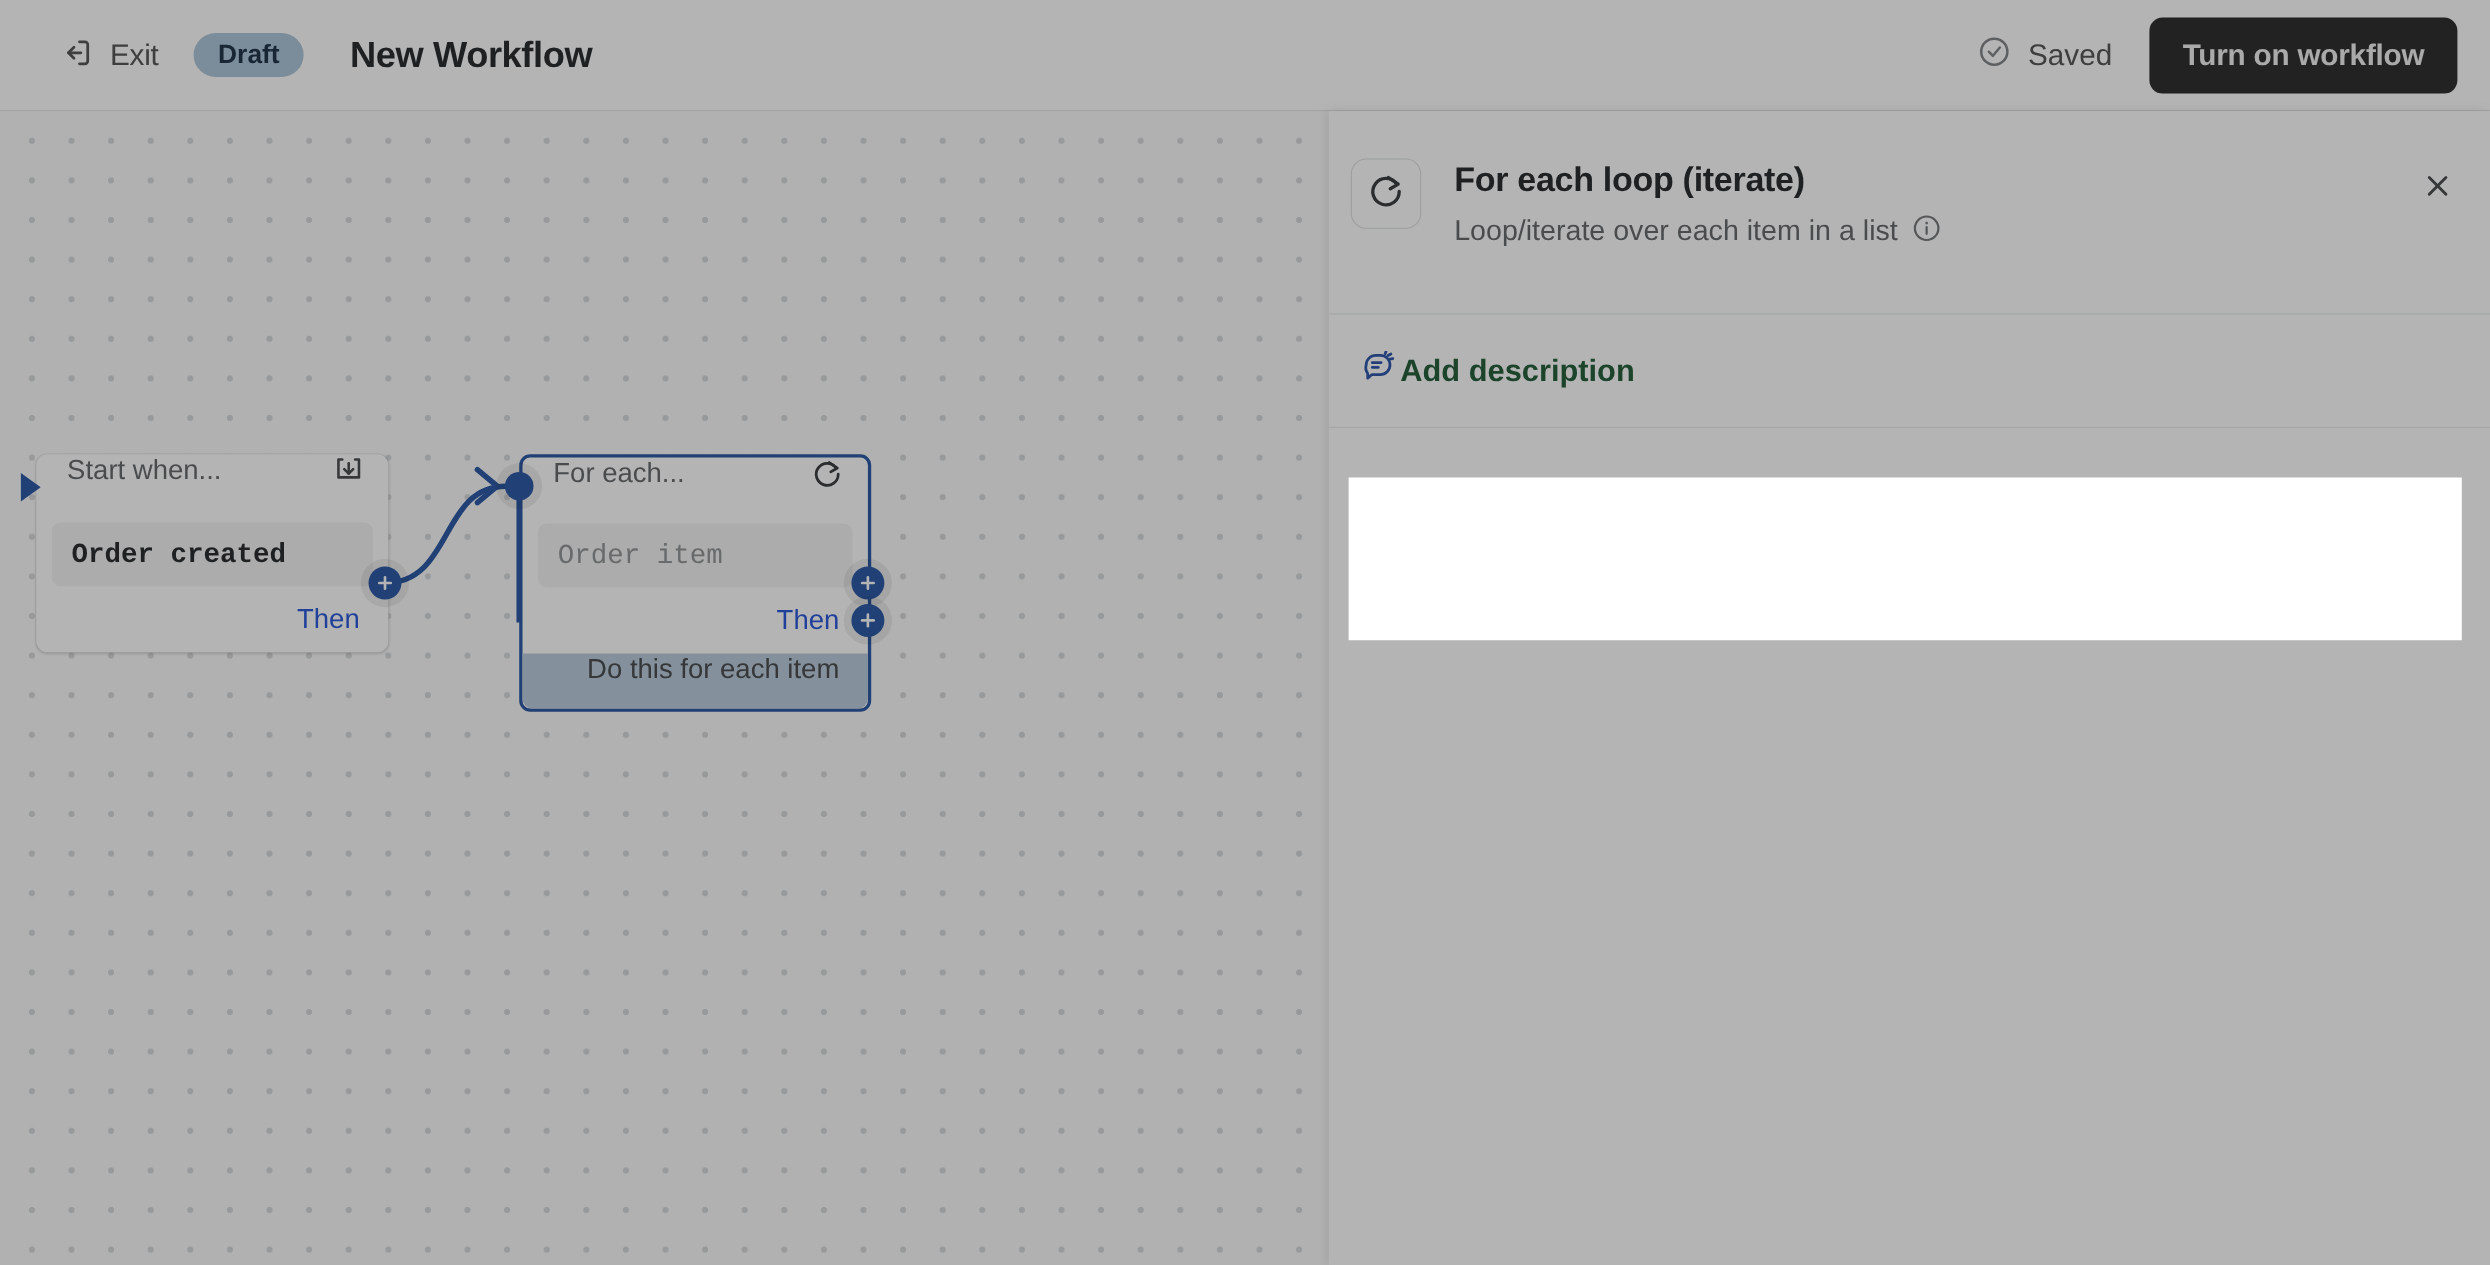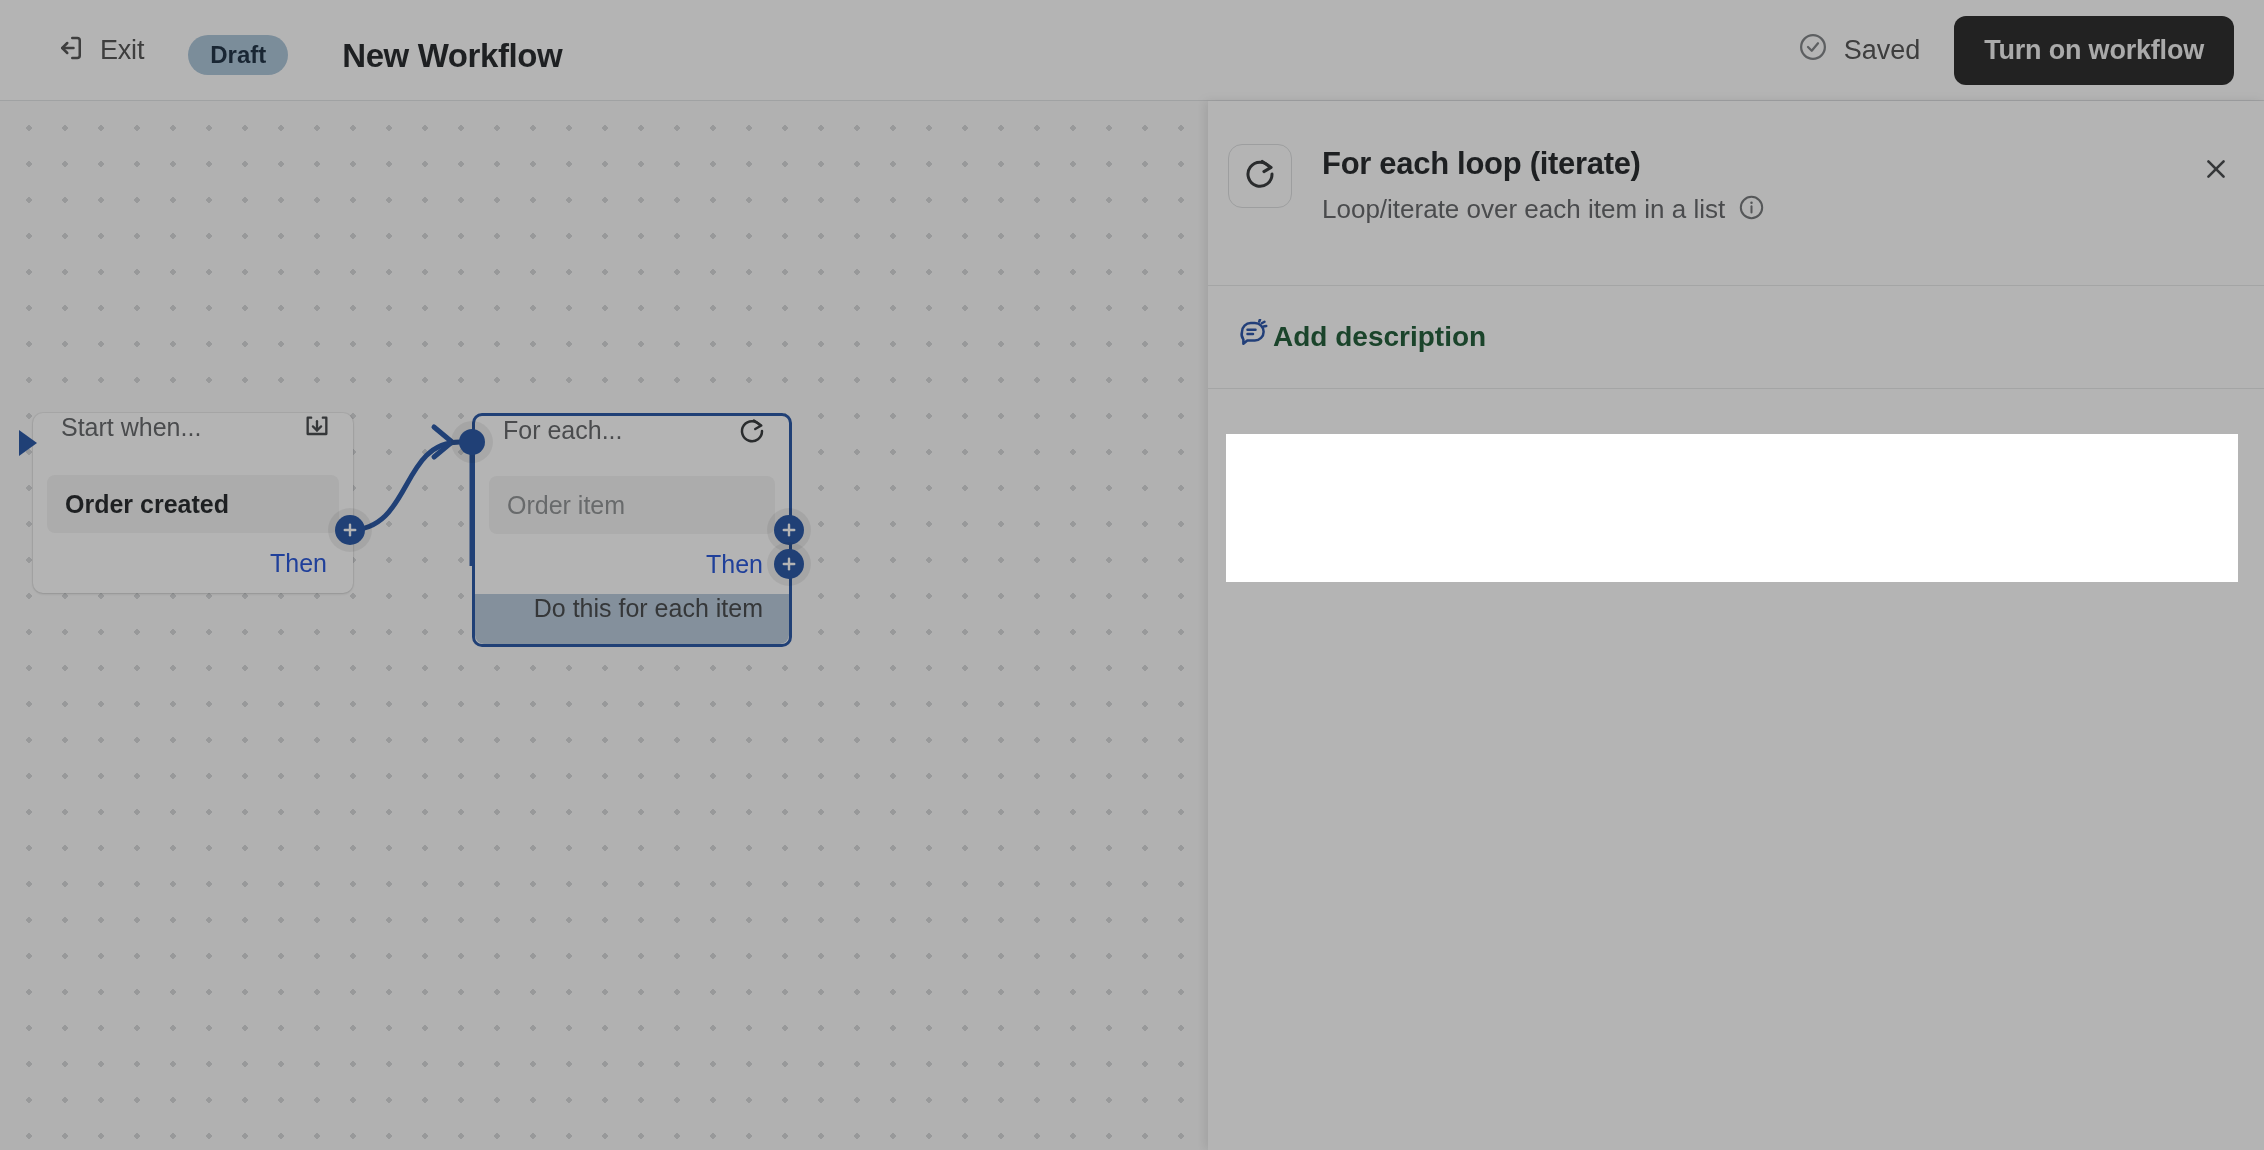--- a/index.html
+++ b/index.html
@@ -24,21 +24,21 @@
     position: absolute;
     left: 0; top: 0;
     width: 2264px; height: 101px;
     background: #ffffff;
     border-bottom: 1px solid #e1e3e5;
     display: flex;
     align-items: center;
     padding: 0 30px 0 46px;
     z-index: 5;
   }
-  .topbar-left { display: flex; align-items: flex-end; gap: 12px; }
+  .topbar-left { display: flex; align-items: center; gap: 0; }
   .exit-btn {
     display: flex; align-items: center; gap: 14px;
     padding: 8px 10px;
     border-radius: 8px;
     cursor: pointer;
     background: transparent;
     border: none;
   }
   .exit-label {
     font-size: 27px;
@@ -118,20 +118,21 @@
   .node-field {
     margin: 6px 14px 0 14px;
     background: #f3f3f3;
     border-radius: 8px;
     height: 58px;
     display: flex;
     align-items: center;
     padding: 0 18px;
     font-size: 25px;
     cursor: pointer;
+    font-family: Liberation Mono, monospace;
   }
   .node-field.filled { color: #1a1d20; font-weight: bold; }
   .node-field.empty { color: #8b8e90; }
   .node-row-then {
     display: flex;
     align-items: center;
     justify-content: flex-end;
     height: 60px;
     padding-right: 26px;
     font-size: 25px;

